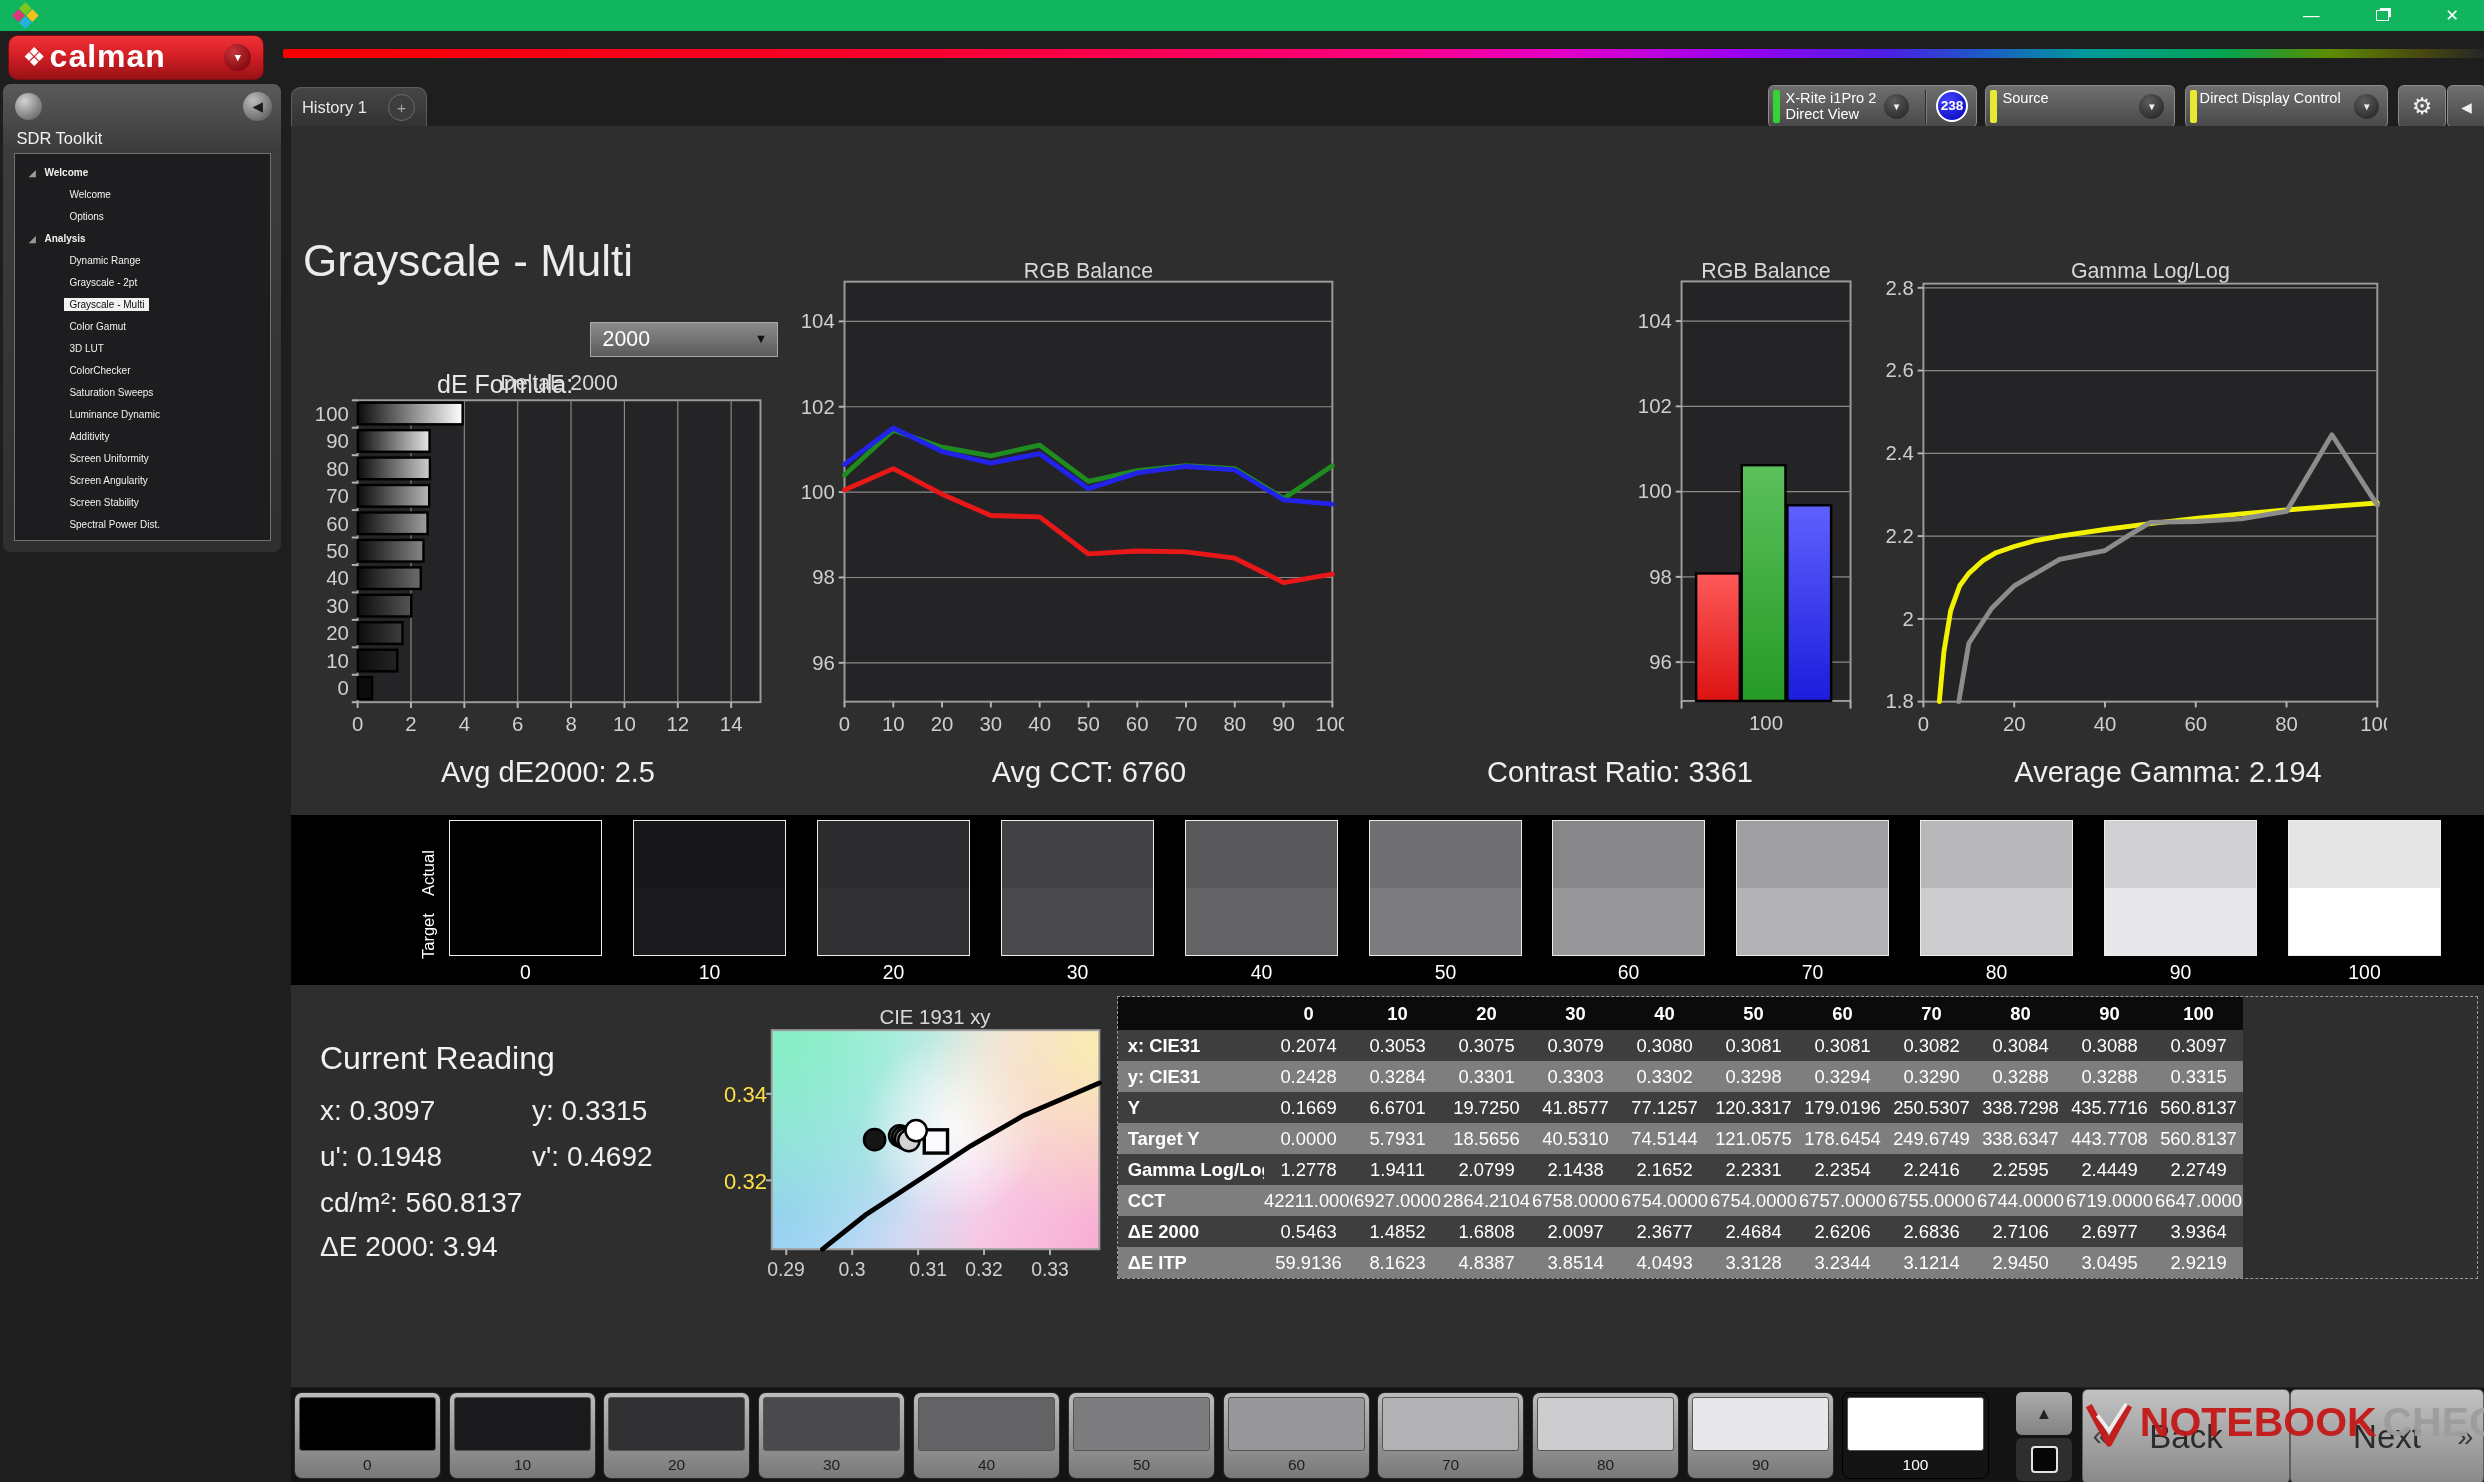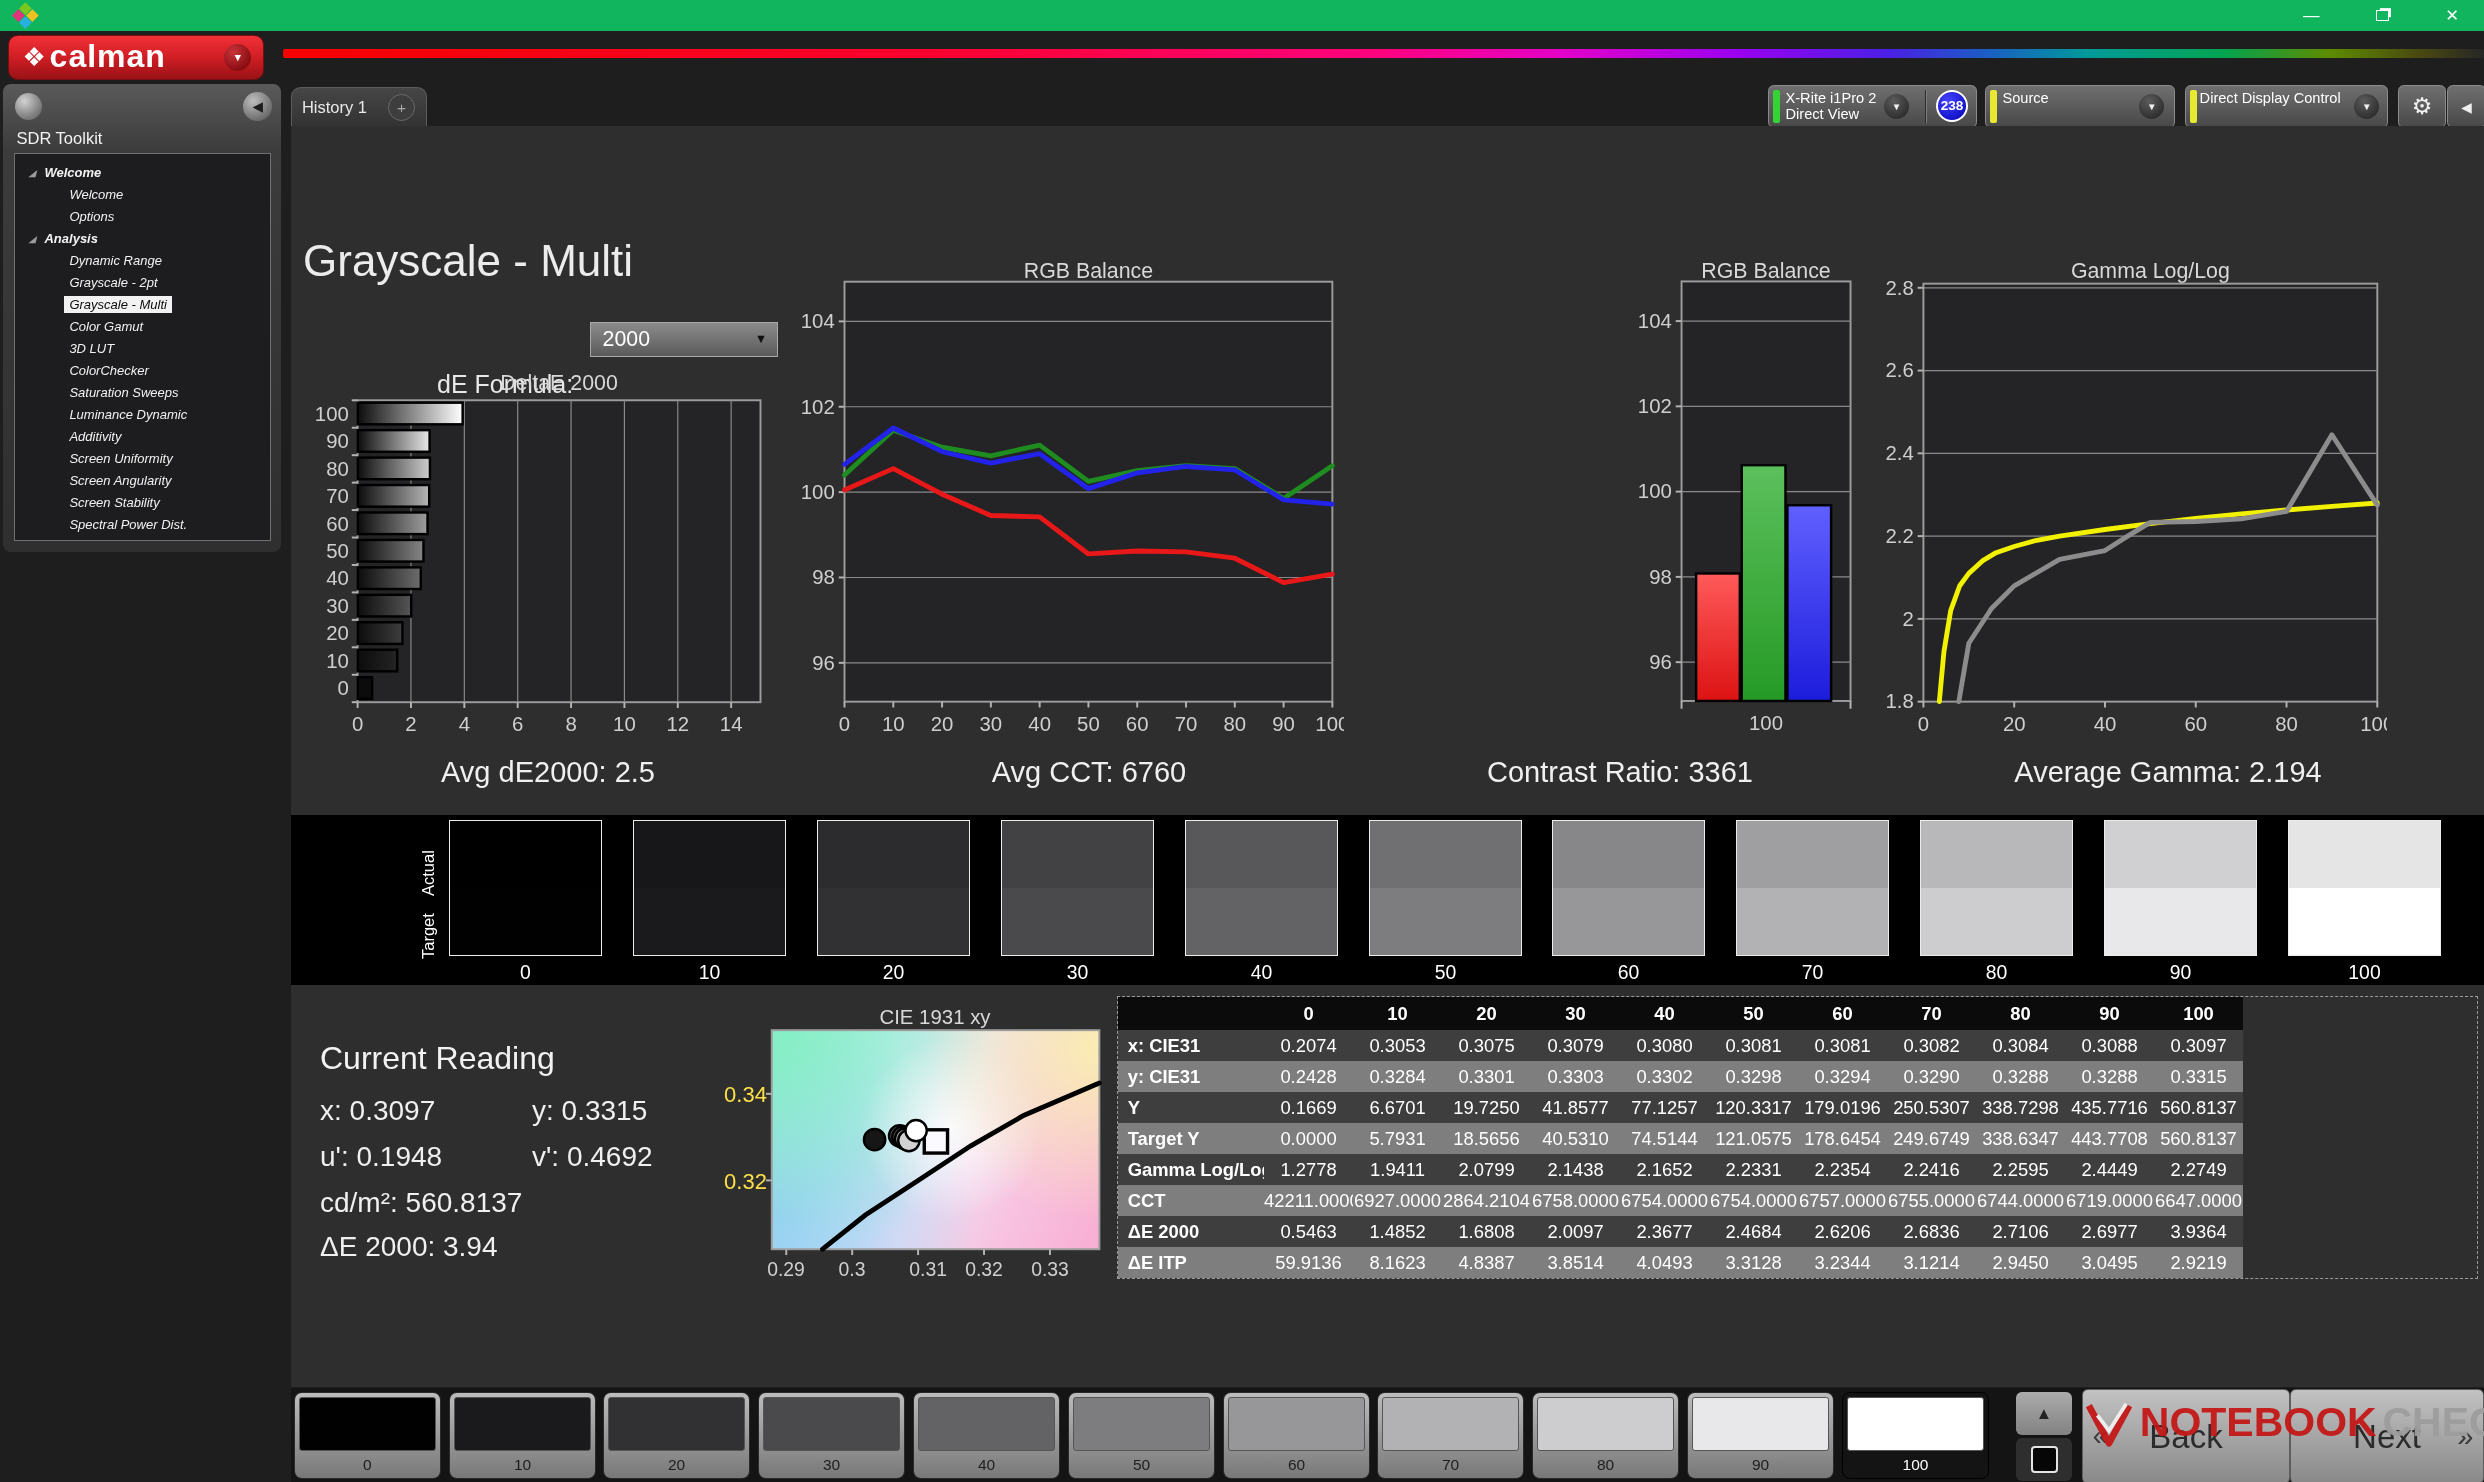--- a/index.html
+++ b/index.html
@@ -29,21 +29,21 @@
   .sidebar{left:2.9px;top:84px;width:278px;height:468px;border-radius:7.8px;
      background:linear-gradient(180deg,#5a5a5a,#3c3c3c 14%,#2f2f2f);}
   .side-circle{position:absolute;left:12.6px;top:8.7px;width:27px;height:27px;border-radius:50%;
      background:radial-gradient(circle at 35% 30%,#d2d2d2,#8a8a8a 55%,#565656);}
   .side-collapse{position:absolute;right:8.7px;top:7.8px;width:29px;height:29px;border-radius:50%;
      background:radial-gradient(circle at 35% 30%,#bdbdbd,#6a6a6a 75%);display:flex;align-items:center;justify-content:center;
      color:#1c1c1c;font-size:13.6px;}
   .side-header{position:absolute;left:13.6px;top:45px;font-size:16.5px;color:#f2f2f2;}
   .tree-box{position:absolute;left:11.6px;top:69px;width:255px;height:386px;background:#1d1d1f;border:1px solid #707070;
      overflow:hidden;}
-  .tree-item{height:22px;line-height:22px;font-size:13px;color:#f2f2f2;white-space:nowrap;position:relative;font-style:italic;}
+  .tree-item{height:22px;line-height:22px;font-size:10px;color:#f2f2f2;white-space:nowrap;position:relative;}
   .tree-item.parent{font-weight:bold;padding-left:29px;}
   .tree-item.parent::before{content:"◢";position:absolute;left:13.6px;top:0;font-size:8.7px;color:#9a9a9a;}
   .tree-item.child{padding-left:49px;}
   .tree-item.child .lbl{padding:1px 4.9px;}
   .tree-item.child.selected .lbl{background:#f2f2f2;color:#0b0b0b;}
   
   .tab{left:291px;top:87px;width:85px;height:39px;background:linear-gradient(#464646,#323232);
      border:1px solid #5c5c5c;border-bottom:none;border-radius:9.7px 0 0 0;display:flex;align-items:center;justify-content:center;
      color:#e8e8e8;font-size:16.5px;}
   .tab-add{left:377px;top:87px;width:49px;height:39px;background:linear-gradient(#464646,#323232);

